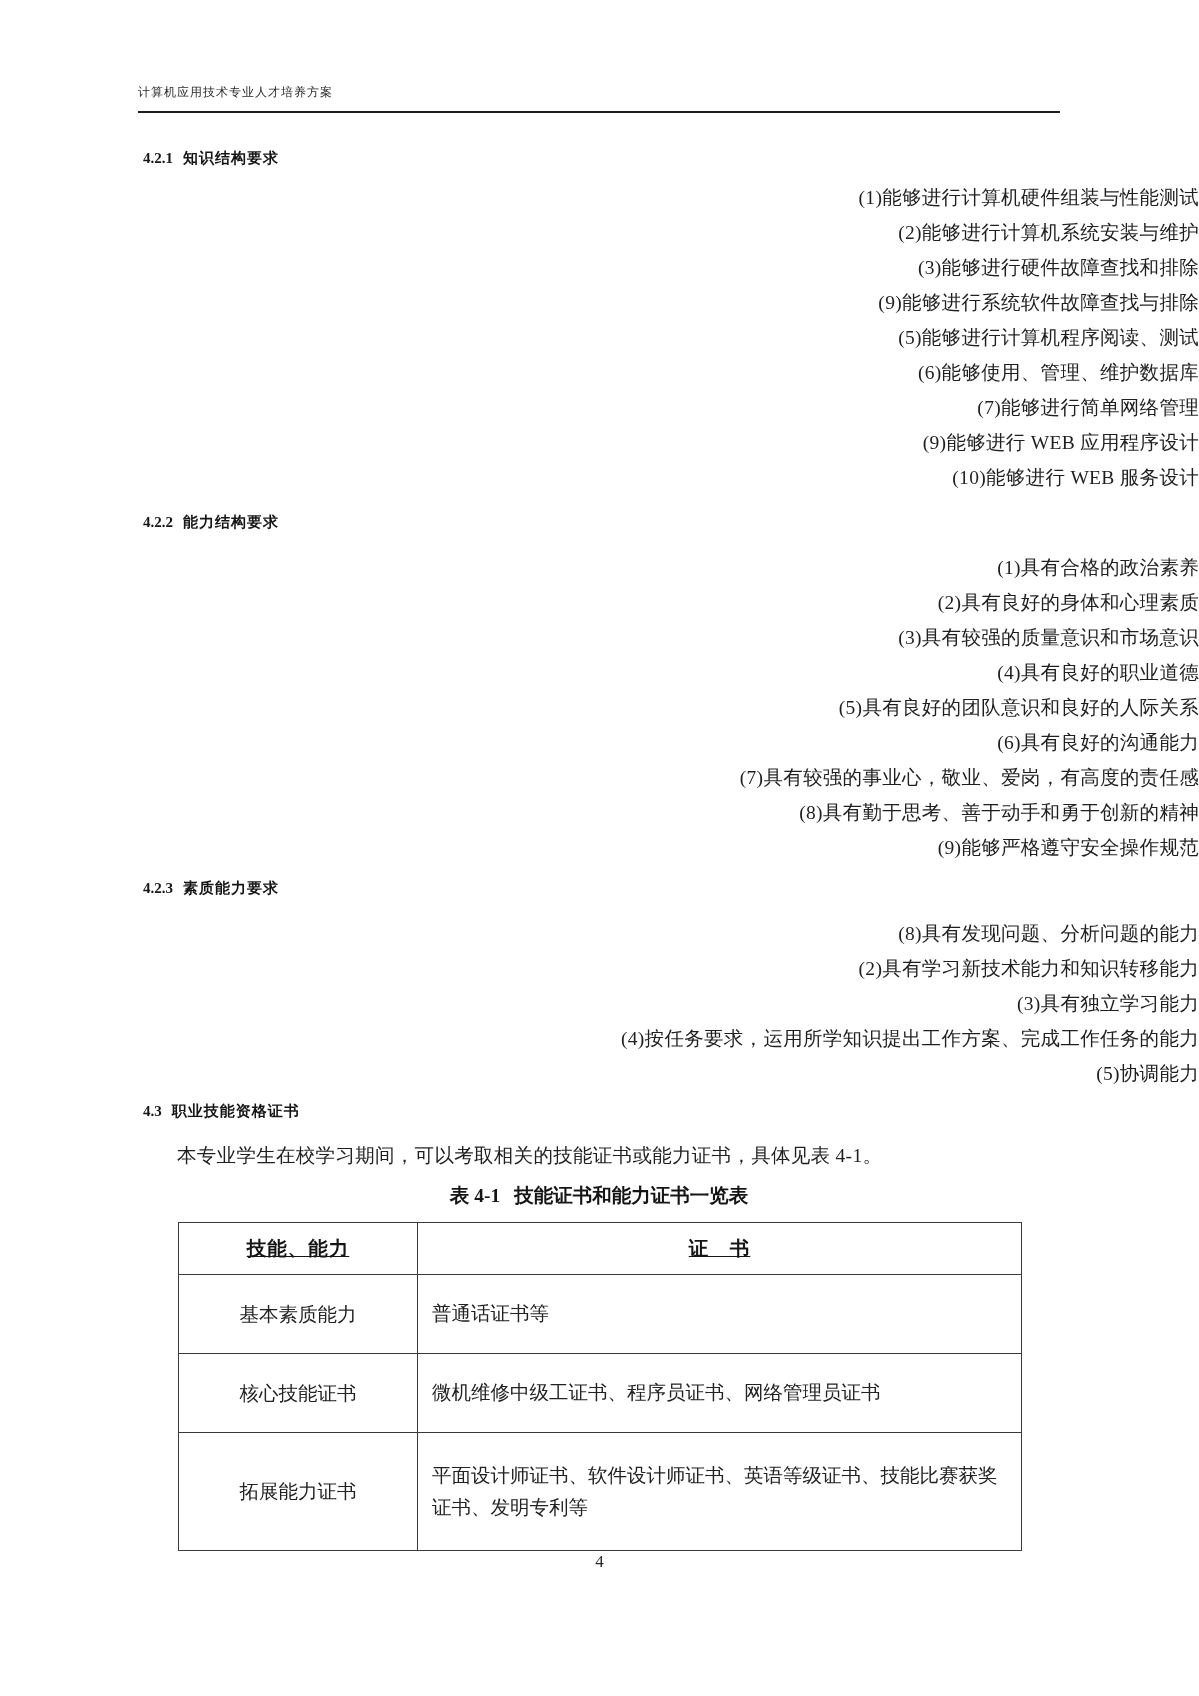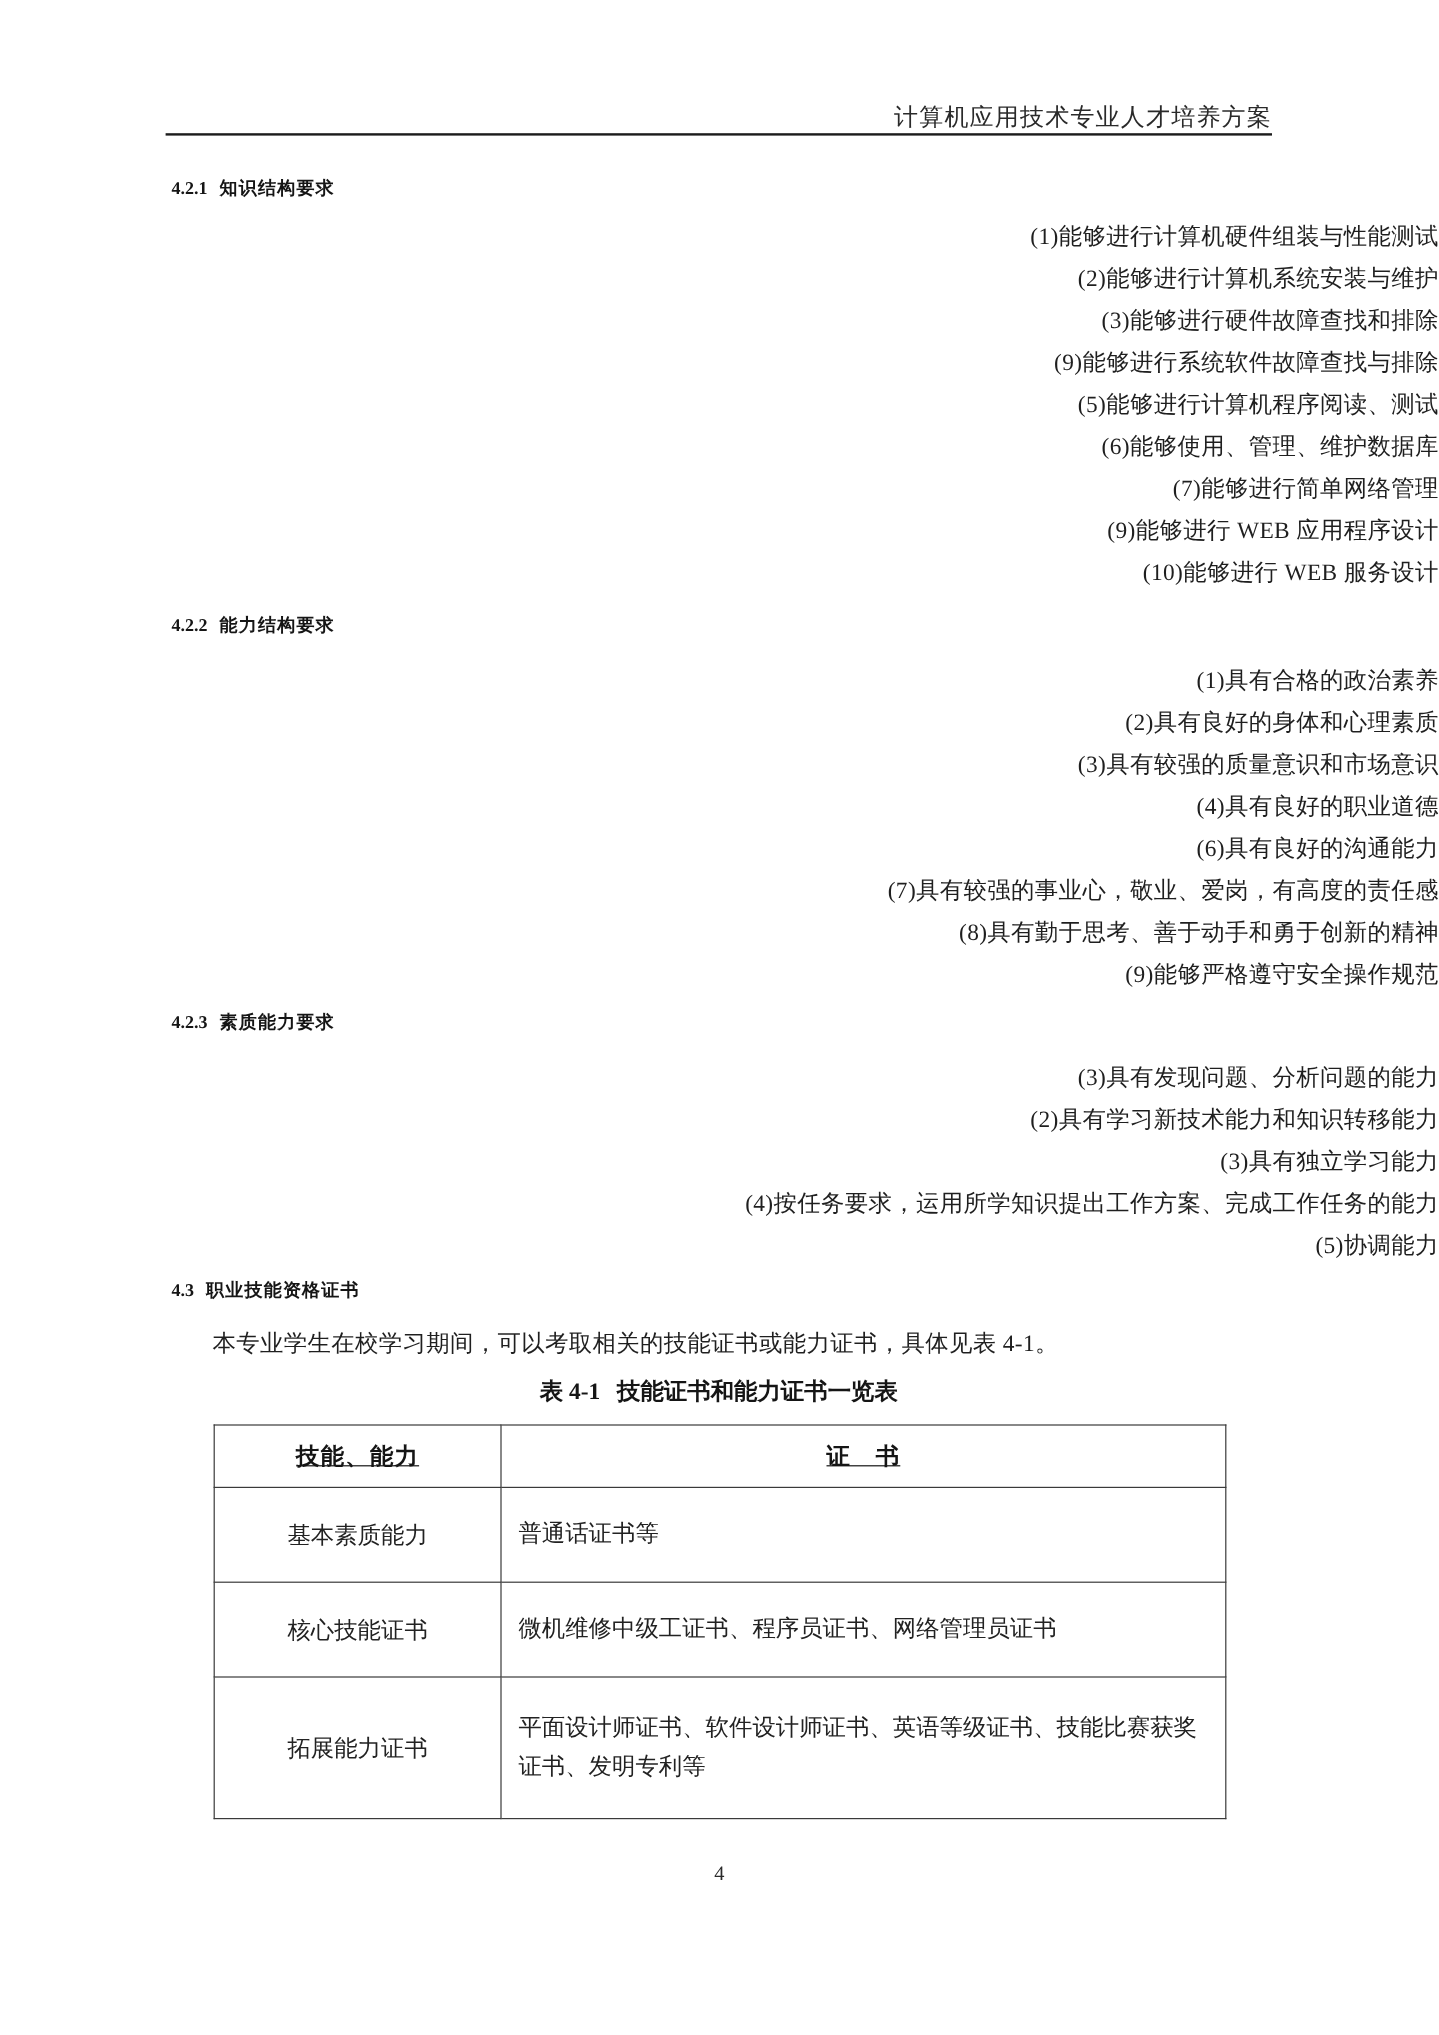--- a/index.html
+++ b/index.html
@@ -9,22 +9,21 @@
     font-family: "Liberation Serif", "DejaVu Serif", serif;
     color: #1f1f1f;
     position: relative;
     overflow: hidden;
   }
   .page { position: absolute; inset: 0; }
 
   
   .running-header {
     position: absolute; top: 84px; left: 138px; right: 139px;
-    text-align: right;
-    font-size: 20px; letter-spacing: 1px;
+    font-size: 12px; letter-spacing: 1px;
     color: #2a2a2a;
   }
   .header-rule {
     position: absolute; top: 111px; left: 138px; right: 139px;
     border-top: 2.5px solid #1c1c1c;
   }
 
   .content { position: absolute; top: 113px; left: 0; right: 0; }
 
   .section-heading {
@@ -139,31 +138,32 @@
     </div>
 
     <div class="section-heading" id="h422">
       <span class="num">4.2.2</span><span class="ttl">能力结构要求</span>
     </div>
     <div class="doc-list" id="list2">
       <div class="item">(1)具有合格的政治素养</div>
       <div class="item">(2)具有良好的身体和心理素质</div>
       <div class="item">(3)具有较强的质量意识和市场意识</div>
       <div class="item">(4)具有良好的职业道德</div>
+      <div class="item">(5)具有良好的团队意识和良好的人际关系</div>
       <div class="item">(6)具有良好的沟通能力</div>
       <div class="item">(7)具有较强的事业心，敬业、爱岗，有高度的责任感</div>
       <div class="item">(8)具有勤于思考、善于动手和勇于创新的精神</div>
       <div class="item">(9)能够严格遵守安全操作规范</div>
     </div>
 
     <div class="section-heading" id="h423">
       <span class="num">4.2.3</span><span class="ttl">素质能力要求</span>
     </div>
     <div class="doc-list" id="list3">
-      <div class="item">(3)具有发现问题、分析问题的能力</div>
+      <div class="item">(8)具有发现问题、分析问题的能力</div>
       <div class="item">(2)具有学习新技术能力和知识转移能力</div>
       <div class="item">(3)具有独立学习能力</div>
       <div class="item">(4)按任务要求，运用所学知识提出工作方案、完成工作任务的能力</div>
       <div class="item">(5)协调能力</div>
     </div>
 
     <div class="section-heading" id="h43">
       <span class="num">4.3</span><span class="ttl">职业技能资格证书</span>
     </div>
 

